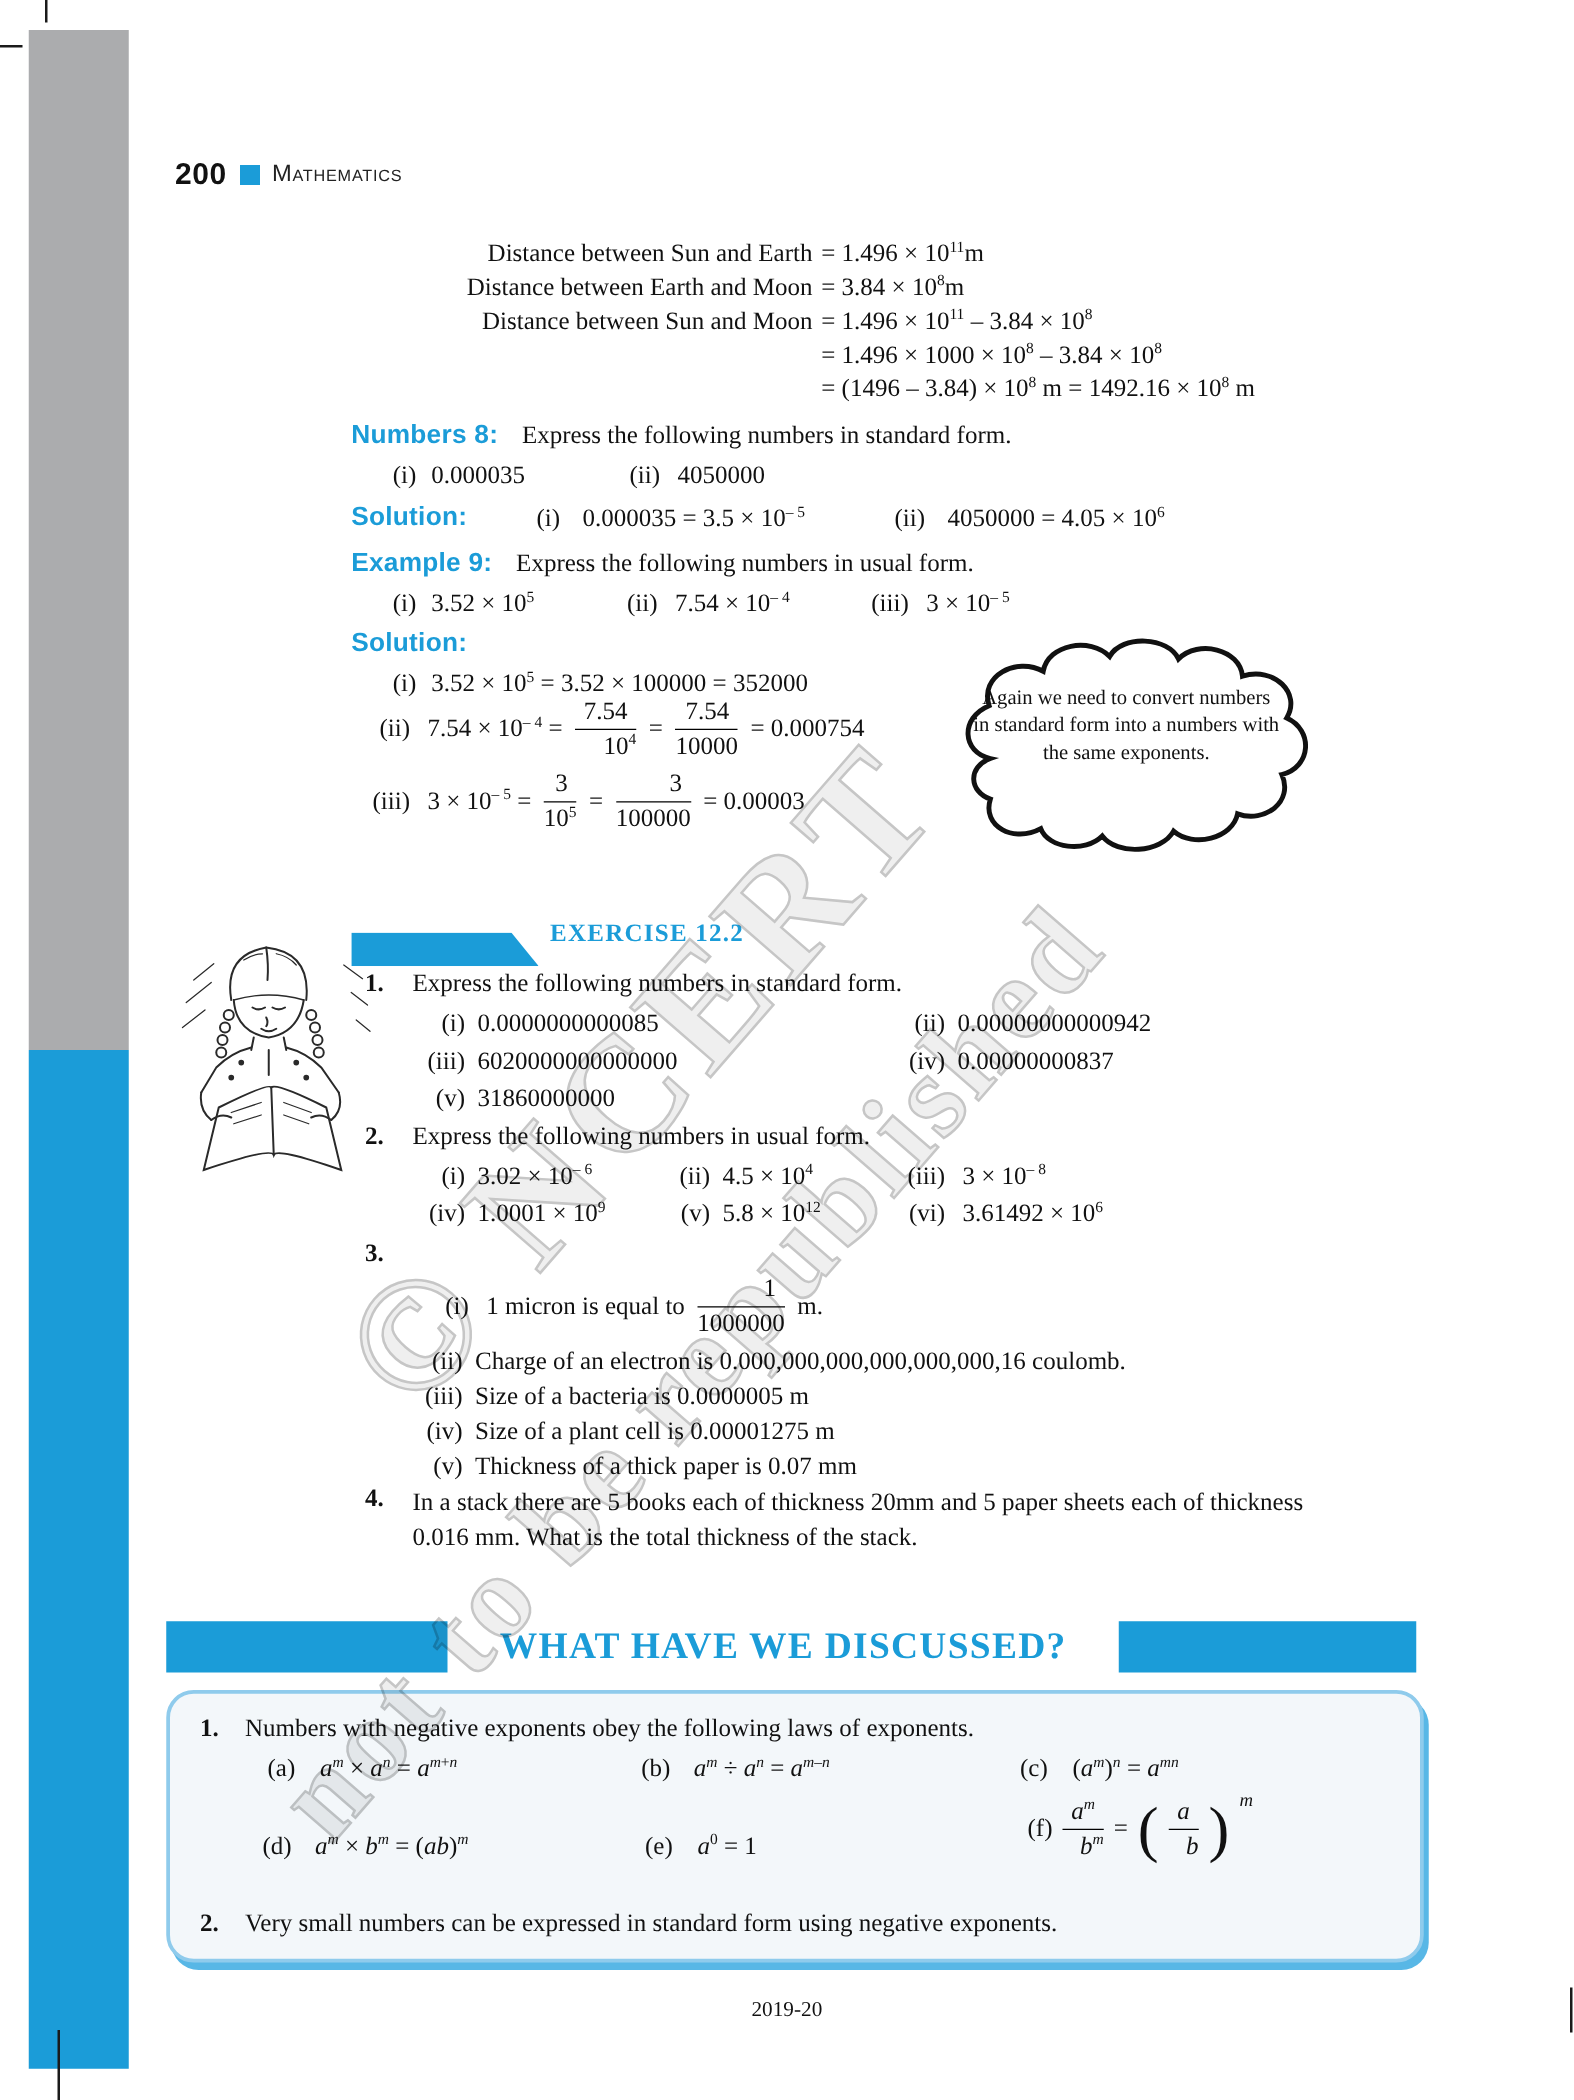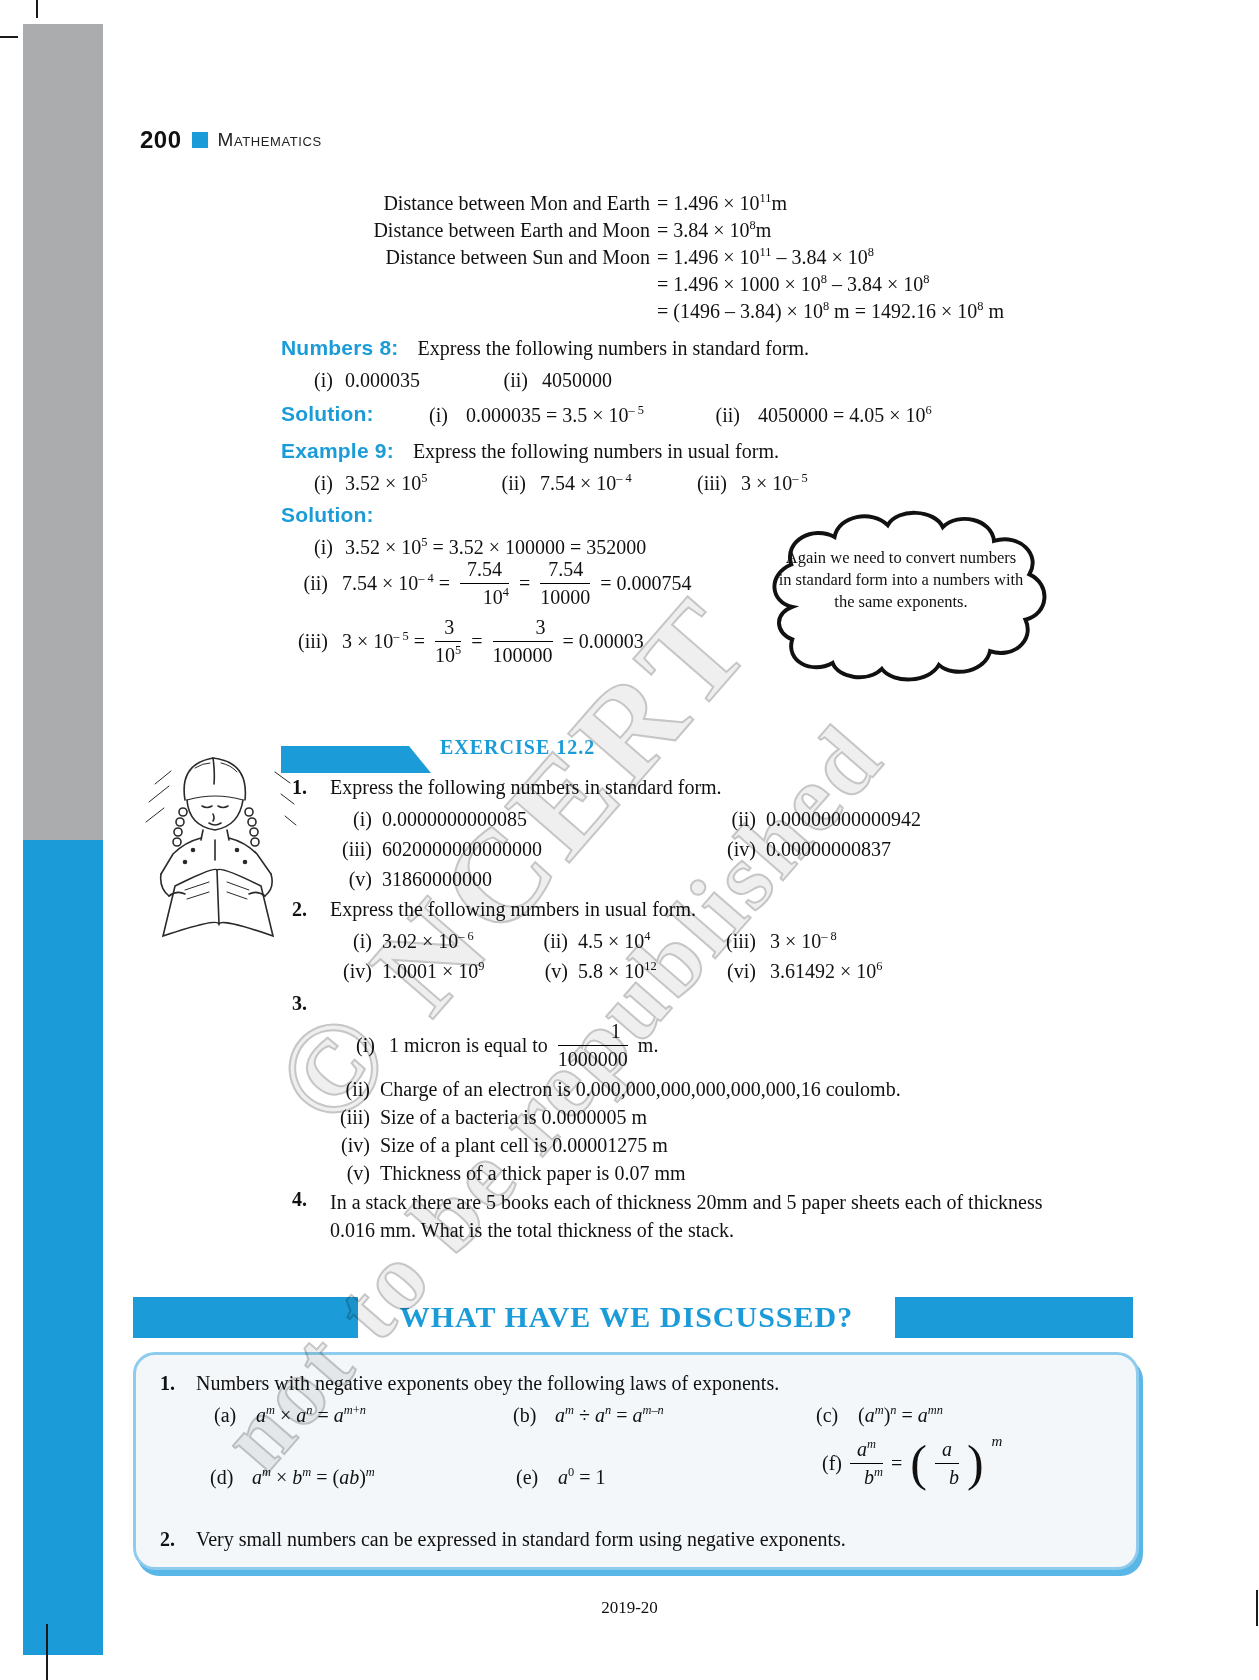--- a/index.html
+++ b/index.html
@@ -78,21 +78,21 @@
   <div class="crop" style="left:46px;top:1624px;width:2px;height:56px;"></div>
   <div class="crop" style="left:1256px;top:1590px;width:2px;height:36px;"></div>
 
   <div class="abs hdr z2" style="left:140px;top:126px;">
     <span class="num">200</span>
     <span class="sq"></span>
     <span class="subj">Mathematics</span>
   </div>
 
   <div class="dl z2" style="top:192px;">
-    <span class="lab" style="top:0">Distance between Mon and Earth</span>
+    <span class="lab" style="top:0">Distance between Sun and Earth</span>
     <span class="val" style="top:0">= 1.496 × 10<sup>11</sup>m</span>
     <span class="lab" style="top:27px">Distance between Earth and Moon</span>
     <span class="val" style="top:27px">= 3.84 × 10<sup>8</sup>m</span>
     <span class="lab" style="top:54px">Distance between Sun and Moon</span>
     <span class="val" style="top:54px">= 1.496 × 10<sup>11</sup> – 3.84 × 10<sup>8</sup></span>
     <span class="val" style="top:81px">= 1.496 × 1000 × 10<sup>8</sup>  – 3.84 × 10<sup>8</sup></span>
     <span class="val" style="top:108px">= (1496 – 3.84) × 10<sup>8</sup> m = 1492.16 × 10<sup>8</sup> m</span>
   </div>
 
   <div class="abs z2" style="left:281px;top:336px;">

